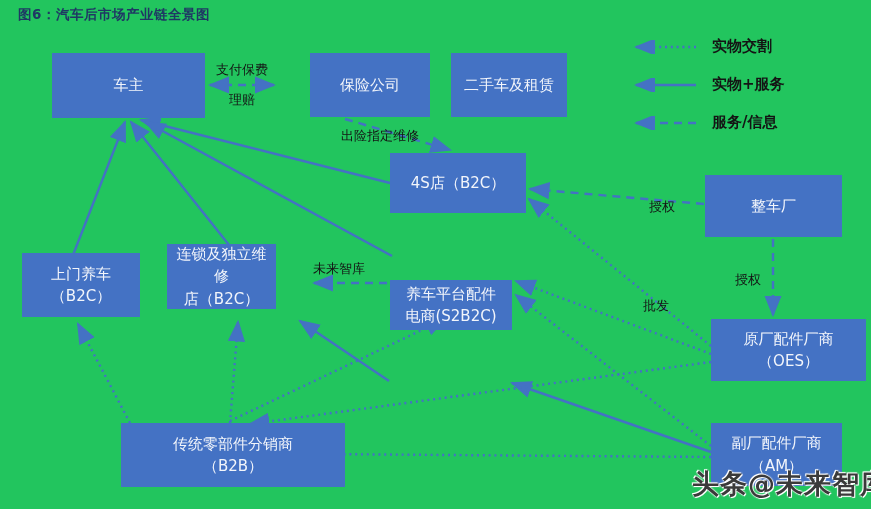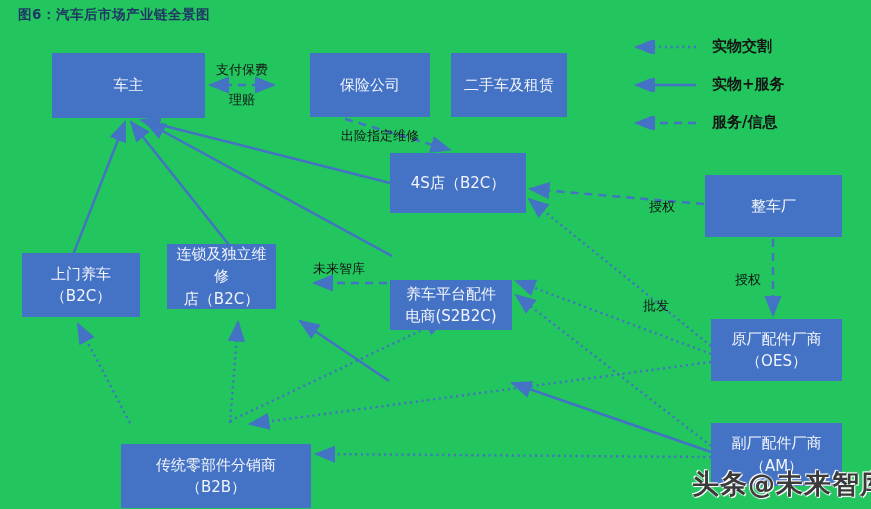--- a/index.html
+++ b/index.html
@@ -80,25 +80,25 @@
   <div class="node" style="left:277px;top:53px;width:120px;height:64px;margin-left:33px;">保险公司</div>
   <div class="node" style="left:451px;top:53px;width:116px;height:64px;text-align:right;">二手车及租赁</div>
   <div class="node" style="left:390px;top:153px;width:136px;height:60px;">4S店（B2C）</div>
   <div class="node" style="left:705px;top:175px;width:137px;height:62px;">整车厂</div>
   <div class="node" style="left:22px;top:253px;width:118px;height:64px;">上门养车
 （B2C）</div>
   <div class="node" style="left:167px;top:244px;width:109px;height:65px;">连锁及独立维修
 店（B2C）</div>
   <div class="node" style="left:390px;top:260px;width:122px;height:50px;margin-top:20px;">养车平台配件
 电商(S2B2C)</div>
-  <div class="node" style="left:711px;top:319px;width:131px;height:62px;">原厂配件厂商
+  <div class="node" style="left:711px;top:319px;width:155px;height:62px;">原厂配件厂商
 （OES）</div>
   <div class="node" style="left:711px;top:423px;width:131px;height:63px;">副厂配件厂商
 （AM）</div>
-  <div class="node" style="left:121px;top:444px;width:190px;height:64px;">传统零部件分销商
+  <div class="node" style="left:121px;top:423px;width:224px;height:64px;">传统零部件分销商
 （B2B）</div>
 
   <div class="lbl center" style="left:204px;top:61px;width:76px;">支付保费</div>
   <div class="lbl center" style="left:204px;top:91px;width:76px;">理赔</div>
   <div class="lbl" style="left:341px;top:127px;">出险指定维修</div>
   <div class="lbl" style="left:649px;top:198px;">授权</div>
   <div class="lbl" style="left:735px;top:271px;">授权</div>
   <div class="lbl" style="left:643px;top:297px;">批发</div>
   <div class="lbl" style="left:313px;top:260px;">未来智库</div>
 

